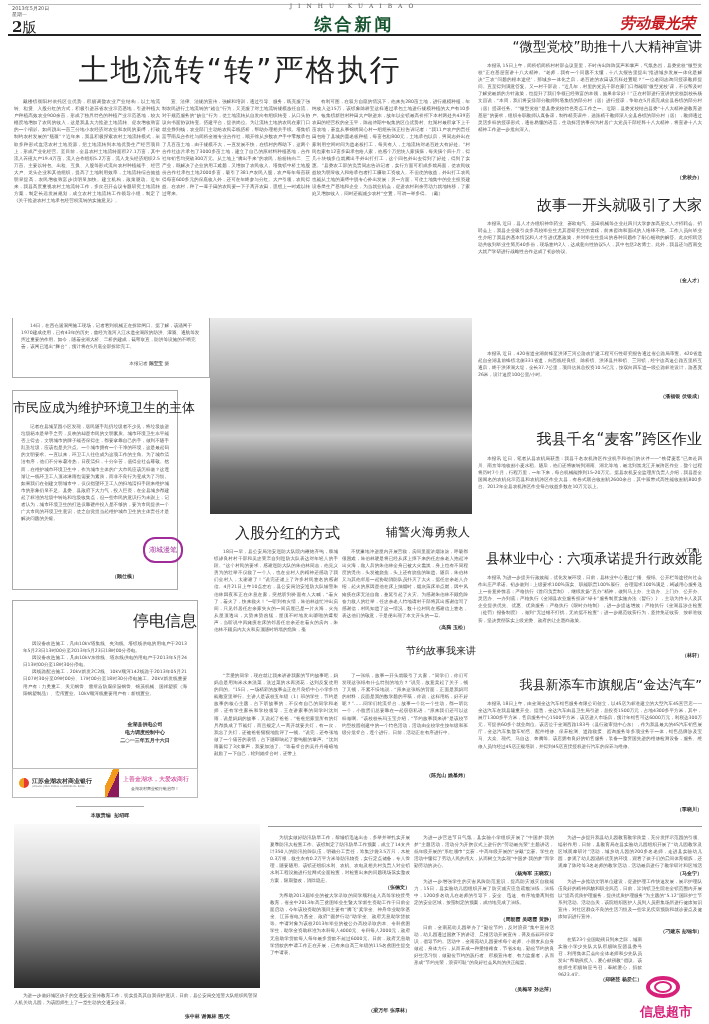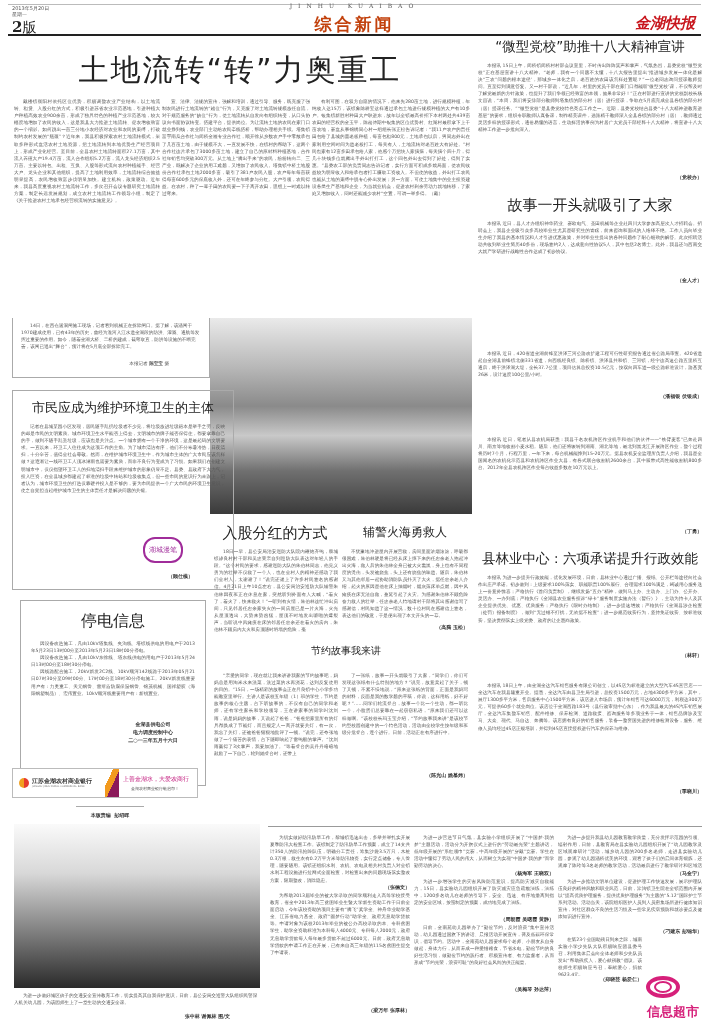--- a/index.html
+++ b/index.html
@@ -3,115 +3,117 @@
 <meta charset="utf-8">
 <style>
 *{box-sizing:border-box;margin:0;padding:0}
 body{width:709px;height:1024px;background:#fff;font-family:"DejaVu Sans",sans-serif;color:#333;position:relative;overflow:hidden}
 .abs{position:absolute}
 .topline{position:absolute;left:8px;right:8px;top:4px;height:1px;background:#bbb}
 .masthead-date{left:12px;top:5px;font-size:5px;color:#555;line-height:6px}
 .masthead-ed{left:12px;top:18px;font-size:14px;color:#222;font-family:"DejaVu Serif",serif}
 .masthead-ed b{font-size:15px}
 .masthead-en{left:0;right:0;top:2px;text-align:center;font-size:6px;letter-spacing:6px;color:#555;font-family:"DejaVu Serif",serif}
-.masthead-sec{left:0;right:0;top:13px;text-align:center;font-size:17px;font-weight:bold;color:#c2410c;font-family:"DejaVu Serif",serif;letter-spacing:3px}
+.masthead-sec{left:0;right:0;top:13px;text-align:center;font-size:17px;font-weight:bold;color:#14532d;font-family:"DejaVu Serif",serif;letter-spacing:3px}
 .masthead-logo{right:14px;top:14px;font-size:15px;color:#c8161d;font-style:italic;font-weight:bold;font-family:"DejaVu Serif",serif}
 .rule-thick{position:absolute;left:8px;right:8px;top:34px;height:2px;background:#222}
 .headline{left:10px;width:460px;top:50px;text-align:center;font-size:30px;color:#222;letter-spacing:2px}
 .col-text{font-size:4.6px;line-height:7.1px;color:#555;text-align:justify;text-indent:9px;overflow:hidden}
 .col-text p{margin:0}
-.side-title{font-size:13px;color:#222;text-align:center;white-space:nowrap}
+.side-title{font-size:13px;color:#222;text-align:right;white-space:nowrap}
 .box{border:1px solid #aaa;position:absolute}
 .photo{position:absolute;background:linear-gradient(180deg,#eaeaea 0%,#b8b8b8 25%,#8a8a8a 45%,#c9c9c9 60%,#707070 78%,#3a3a3a 100%)}
 .photo2{position:absolute;background:linear-gradient(180deg,#fafafa 0%,#d8d8d8 30%,#9a9a9a 55%,#5c5c5c 80%,#2a2a2a 100%)}
 .caption{font-size:4.6px;line-height:7px;color:#555}
 .byline{font-size:5px;color:#333;text-align:right;font-weight:bold}
 .divider{position:absolute;height:1px;background:#999}
 .ad{position:absolute;border:1px solid #bbb;background:#fff}
 .stamp{position:absolute;border:2px solid #a02c9a;border-radius:12px;color:#a02c9a;font-size:7px;text-align:center}
-.info-badge{position:absolute;color:#d6207a;font-size:14px;font-weight:bold;text-align:center}
+.info-badge{position:absolute;color:#d6207a;font-size:14px;font-weight:bold;text-align:left}
 .info-ring{position:absolute;border-radius:50%;border:4px solid #d6207a}
 </style>
 </head>
 <body>
 
 <div class="topline"></div>
 <div class="abs masthead-date">
   <div>2013年5月20日</div>
   <div>星期一</div>
 </div>
 <div class="abs masthead-ed"><b>2</b><span>版</span></div>
 <div class="abs masthead-en">JINHU KUAIBAO</div>
 <div class="abs masthead-sec">综合新闻</div>
-<div class="abs masthead-logo">金湖快报</div>
+<div class="abs masthead-logo">劳动最光荣</div>
 <div class="rule-thick"></div>
 
-<div class="abs headline">土地流转“转”力奥重工</div>
+<div class="abs headline">土地流转“转”严格执行</div>
 <div class="abs col-text" style="left:14px;top:98px;width:146px;height:210px">戴楼镇衡阳村依托区位优势，积极调整农业产业结构，以土地流转、租赁、入股分红的方式，积极引进苏省农业示范基地，引进种植大户种植高效农业900余亩，形成了独具特色的种植产业示范基地，较大幅度地增加了农民的收入，这是我县大力推进土地流转、促农增收致富的一个缩影。如何跳出一亩三分地小农经济对农业和农民的束缚，打破制约农村发展的“瓶颈”？近年来，我县积极探索农村土地流转模式，采取多种形式盘活农村土地资源，把土地流转到本地优势生产经营项目上，形成产业化经营。至目前，全县农村土地流转面积27.1万亩，其中流入养殖大户19.4万亩，流入合作组织5.2万亩，流入龙头经济组织2.5万亩。主要以转包、出租、互换、入股等形式流向农村种植能手、经营大户、龙头企业和其他组织，提高了土地利用效率，土地流转综合效益明显提高，农民增收致富步伐明显加快。建立机构，政策驱动。近年来，我县高度重视农村土地流转工作，多次召开会议专题研究土地流转方案，制定长远发展规划，成立农村土地流转工作领导小组，制定了《关于推进农村土地承包经营权流转的实施意见》。</div>
 <div class="abs col-text" style="left:162px;top:98px;width:148px;height:210px">宣、法律、法规的宣传，强解和培训，通过引导、服务，既克服了强制农民进行土地流转的“越位”行为，又克服了对土地流转规模放任自流，对于规范服务的“缺位”行为，使土地流转从自发向有组织转变，从口头协议向书面协议转变。搭建平台，提供岗位。为让流转土地的农民在家门口就业挣到钱，农业部门主动给农民牵线搭桥，帮助办理相关手续。塔集镇富宇南瓜合作社与闵桥金雁专业合作社，顺开徐从乡数农户手中零散承包了几百亩土地，由于规模不大，一直发展不快，在镇村的帮助下，这两个合作社连片承包了3000多亩土地，建立了自己的原材料种植基地，合作社年销售均突破300万元。从土地上“腾出手来”的农民，纷纷转向二、三产业，既解决了企业的用工难题，又增加了农民收入。塔集镇中桥土地股份合作社承包土地2000多亩，吸引了381户农民入股，农户每年每亩获得每亩600多元的保底收入外，还可在年终参与分红。大户引领，农民得益。在农村，种了一辈子田的农民要一下子离开农田，思想上一时难以转过弯来。</div>
 <div class="abs col-text" style="left:312px;top:98px;width:158px;height:210px">有利可图，在双方自愿的情况下，他来先280亩土地，进行规模种植，年纯收入达15万，该镇象陈耕宝这样通过承包土地进行规模种植的大户有10多户。银集镇新胜村种田大户耿进东，故年以全镇最高价招下本村两处共439亩农田的经营权的金玉平，陈超侍期中银集的区位优势村、红湖村最积拿下上千亩农地，赛盘从事锦绣同心村一组组长张正松告诉记者：“我11户农户的责任田包给了县城的曹老板种植，每亩包租800元，土地承包以后，男同志外出在家利用空闲时间为道老板打工，每天有人，土地流转对老百姓大有好处。”村民也家有12亩多田承包给人家，他感个万把块人家摘摘，每天摘个四十斤，得几十块钱多位就腾出手外出打打工，这个回包外出去得到了好处，得到了实惠。”县委农工部的负责同志告诉记者，实行方面可积成多栽局面，使农民收益较为明显收入和给承包者打工赚取工资收入。不但使的收益，外出打工农民也能从土地的束缚中脱专心外出发展；另一方面，可使土地集中的业主投资建设各类生产基地和企业，为当就业机会，促进农村剩余劳动力就地转移，了家庭又增加收入，同时还能减少农村“空置，可谓一举多得。（戴）</div>
 
 <div class="abs" style="left:478px;top:38px;width:224px">
   <div class="side-title" style="font-size:13.5px">“微型党校”助推十八大精神宣讲</div>
   <div class="col-text" style="margin-top:6px;height:112px">本报讯 15日上午，闵桥镇闵桥村村部会议室里，不时传出阵阵笑声和掌声，气氛热烈，县委党校“微型党校”正在基层宣讲十八大精神。“老师，我有一个问题不太懂，十八大报告里提出‘推进城乡发展一体化是解决“三农”问题的根本途径’，那城乡一体化之后，老百姓的农田该怎样处置呢？”一位老同志询问授课教师提问。直至得到满意答复。又一村干部说，“近几年，村里的党员干部在家门口都能听‘微型党校’课，不仅帮及时了解党最新的方针政策，也提升了我们争领已经致富的本领，效果非常好！”正在村部进行宣讲的党校副校长杨文昌说，“本周，我们将安排部分教师到塔集镇的部分村（居）进行授课，争取在5月底完成全县各镇的部分村（居）授课任务。”“微型党校”是县委党校特色亮点工作之一。近期，县委党校结合县委“十八大精神进教育进基层”的要求，组织专职教师认真备课，制作精美课件，选派精干教师深入全县各镇的部分村（居），教师通过灵活多样的授课形式，通俗易懂的语言，生动鲜活的事例为村居广大党员干部经释十八大精神，将宣讲十八大精神工作进一步推向深入。</div>
   <div class="byline">（党校办）</div>
 </div>
 <div class="abs" style="left:478px;top:196px;width:224px">
   <div class="side-title" style="font-size:15px">故事一开头就吸引了大家</div>
   <div class="col-text" style="margin-top:5px;height:57px">本报讯 近日，县人才办组织神华药业、赛欧电气、圣田机械等企业赴四川大学参加高层次人才招聘会。招聘会上，我县企业吸引众多高校毕业生尤其是研究生的青睐，前来咨询和面试的人络绎不绝。工作人员向毕业生介绍了我县的基本情况和人才引进优惠政策，并对毕业生提出的各种问题作了耐心细致的解答。此次招聘活动共收到毕业生简历40多份，现场签约2人，达成意向性协议5人，其中包括2名博士。此外，我县还与西南交大就产学研进行战略性合作达成了初步协议。</div>
   <div class="byline">（金人才）</div>
 </div>
 <div class="abs" style="left:478px;top:344px;width:224px">
   <div class="col-text" style="margin-top:6px;height:43px">本报讯 近日，420省道金湖前锋至洪泽三河公路改扩建工程可行性研究报告通过省公路局审查。420省道起自金湖县前锋镇北侧331省道，向西线经良镇、陈桥镇、洪泽县共和镇、三河镇，经宁连高速公路五里桥互通后，终于洪泽湖大堤，全长37.7公里，项目估算总投资10.5亿元，按双向四车道一级公路标准设计，路基宽26米，设计速度100公里/小时。</div>
   <div class="byline">（潘福银 伏银成）</div>
 </div>
 <div class="abs" style="left:478px;top:430px;width:224px">
+  <div class="side-title" style="font-size:15px">我县千名“麦客”跨区作业</div>
   <div class="col-text" style="margin-top:6px;height:92px">本报讯 近日，笔者从县农机局获悉：我县千名农机跨区作业机手和他们的伙伴——“铁臂麦客”已奔赴四川、南京等地收割小麦水稻。随后，他们还将辗转到湖南、湖北等地，最北到黑龙江开展跨区作业，整个过程将历时7个月，行程万里，一年下来，每台机械能挣到15-20万元。据县农机安全监理所负责人介绍，我县是全国闻名的农机化示范县和农机跨区作业大县，有各式联合收割机2600余台，其中履带式高性能收割机800多台。2012年全县农机跨区作业每台收益多数在10万元以上。</div>
   <div class="byline">（丁勇）</div>
 </div>
 <div class="abs" style="left:478px;top:550px;width:224px">
   <div class="side-title" style="font-size:13.5px">县林业中心：六项承诺提升行政效能</div>
   <div class="col-text" style="margin-top:6px;height:78px">本报讯 为进一步提升行政效能，优化发展环境，日前，县林业中心通过广播、报纸、公开栏等途径向社会作出庄严承诺。初步做到：上级要求100%落实、职能职责100%履行、合理需求100%满足，竭诚用心服务送上一份意外惊喜；严格执行《首问负责制》，继续发扬“五办”精神，做到马上办、主动办、上门办、公开办、灵活办、一办到底；严格执行《金湖县农业服务投诉“绿卡”服务制度实施办法（暂行）》，主动为持卡人及其企业提供优先、优惠、优质服务；严格执行《限时办结制》，进一步提速增效；严格执行《金湖县涉企检查（处罚）报备制度》，做到“无过错不打扰，无依据不检查”；进一步规范收费行为，坚持免证收费、按标准收费，坚决贯彻落实上级党委、政府的让企惠商政策。</div>
   <div class="byline">（林轩）</div>
 </div>
 <div class="abs" style="left:478px;top:676px;width:224px">
+  <div class="side-title" style="font-size:13px">我县新添车市旗舰店“金达汽车”</div>
   <div class="col-text" style="margin-top:6px;height:106px">本报讯 18日上午，由金湖金达汽车销售服务有限公司创立，以4S店为标准建立的大型汽车4S直营店——金达汽车在我县隆重开业。据悉，金达汽车由县卫生局引进，总投资1500万元，占地4300多平方米，其中，展厅1300多平方米，售后服务中心1500平方米，该店进入市场后，预计年销售可达6000万元，利税达300万元，可提供60多个就业岗位。该店位于金湖西路183号（县行政审批中心东），作为我县最大的4S汽车销售展厅，金达汽车集整车销售、配件维修、保养检测、道路救援、咨询服务等多项业务于一体，销售品牌涉及宝马、大众、现代、马自达、奔腾等。该店拥有良好的销售服务，装备一整套国先进的维修检测设备，服务、维修人员均经过4S店正规培训，并得到4S店直接授权进行汽车的保养与维修。</div>
   <div class="byline">（季晓川）</div>
 </div>
 
 <div class="box" style="left:12px;top:318px;width:198px;height:60px;border-top:none">
   <div class="caption" style="padding:4px 8px 0 8px;text-indent:9px;height:42px;overflow:hidden">14日，在西仓涵洞闸施工现场，记者看到机械正在拆除闸口。据了解，该涵闸于1970建成使用，已有43年的历史，曾经为淮河入江水道金湖段的防洪、灌溉、通航等发挥过重要的作用。如今，随着金湖大桥、二桥的建成，截弯取直，防洪等设施的不断完善，该闸已退出“舞台”，预计将在5月底全部拆除完工。</div>
   <div class="caption" style="text-align:right;padding-right:40px">
     <span>本报记者</span>
     <b>陈宝宝</b>
     <span>摄</span>
   </div>
 </div>
 
 <div class="photo" style="left:210px;top:318px;width:262px;height:196px"></div>
 
-<div class="box" style="left:12px;top:390px;width:222px;height:200px">
+<div class="box" style="left:12px;top:390px;width:166px;height:200px">
   <div class="side-title" style="font-size:13px;margin-top:8px">市民应成为维护环境卫生的主体</div>
   <div class="col-text" style="padding:6px 8px 0 8px;height:150px">记者在县城某园小区发现，居民随手乱扔垃圾者不少见，将垃圾放进垃圾箱本是举手之劳，反映的却是市民的文明素质。城市环境卫生水平能否上得去，文明城市的牌子能否保得住，都要拿靠自己的手，做到不随手乱丢垃圾，应该也是关注点。一个城市拥有一个干净的环境，这是最起码的文明要求。一直以来，环卫工人往往成为这项工作的主角。为了城市清洁有序，他们不分寒暑冷热，日夜清扫，十分辛苦，值得全社会尊敬。然而，在维护城市环境卫生中，作为城市主体的广大市民应该怎样做？这逐渐让一线环卫工人顶冰淋雨也需要为素质，而非不良行为变成为了习惯。如果我们在创建文明城市中，仅仅指望环卫工人的扫地清扫手段来维护城市的形象仍显不足。县委、县政府下大力气，投入巨资，在全县城乡都建起了标准的垃圾中转站和垃圾收集点，但一些市民的意识行为未跟上，记者认为，城市环境卫生的打造仅靠硬件投入是不够的，要为市民提供一个广大市民的环境卫生意识，使之自觉担当起维护城市卫生的主体责任才是解决问题的关键。</div>
   <div class="byline" style="position:absolute;right:40px;bottom:10px">（顾仕模）</div>
   <div class="stamp" style="left:130px;top:146px;width:40px;height:26px;line-height:22px">湖城漫笔</div>
 </div>
 
 <div class="abs side-title" style="left:210px;top:524px;width:130px;font-size:15px">入股分红的方式</div>
 <div class="abs side-title" style="left:340px;top:524px;width:130px;font-size:12px">辅警火海勇救人</div>
 <div class="abs col-text" style="left:214px;top:548px;width:124px;height:86px">18日一早，县公安局治安巡防大队院内鞭炮齐鸣，黎城镇静良村村干部和吴忠荣亲自到巡防大队表达对年轻人的手段。“这个村民的要求，感谢巡防大队的朱伯林同志，他见义勇为的壮举不仅救了一个人，也在全村人的精神还感动了我们全村人，太谢谢了！”说完还递上了许多村民签名的感谢信。4月21日上午10点左右，县公安局治安巡防大队辅警朱伯林因夜班正在休息在家，突然听到外面有人大喊，“着火了，着火了，快来救火！”一听到有火情，朱伯林连忙冲出房间，只见邻居任忠余家失火的一间房屋已是一片火海，火光从屋顶透出，大势来势凶猛，屋顶不时地发出噼啪的爆裂声，当听说中风瘫痪在床的邻居任忠余还在着火的房内，朱伯林不顾房内大火和房顶随时坍塌的危险，毫</div>
 <div class="abs col-text" style="left:342px;top:548px;width:126px;height:76px">不犹豫地冲进屋内开展营救，房间里面浓烟滚滚，呼吸都很困难，朱伯林硬是将已经从床上摔下来的任忠余老人抱起冲出火海，救人后的朱伯林全身已被大火熏黑，身上也有不同程度的烫伤，头发被烧焦，头上还有烧焦的味道。随后，朱伯林又与其他邻居一起协助消防队员扑灭了大火，据任忠余老人介绍，起火的原因是他在床上抽烟时，烟灰落床单点燃，因中风瘫痪在床无法自救，蔓延引起了火灾。为感谢朱伯林不顾危险奋力救人的壮举，任忠余老人特地请村干部将其出感谢信写了感谢信，村民知道了这一情况，数十位村民在感谢信上签名，表达他们的敬意，于是便出现了本文开头的一幕。</div>
 <div class="abs byline" style="left:380px;top:624px;width:88px">（高腾 玉松）</div>
 
 <div class="abs side-title" style="left:216px;top:644px;width:260px;font-size:10px">节约故事我来讲</div>
 <div class="abs col-text" style="left:214px;top:672px;width:124px;height:116px">“亲爱的同学，现在就让我来讲讲我家的节约故事吧，妈妈总是用淘米水来洗菜，洗过菜的水再浇花，达到反复使用的目的。”15日，一场精彩的故事会正在吕良镇中心小学多功能教室里举行。主讲人是该校五年级（1）班的学生，节约是故事的核心主题，台下听故事的，不仅有自己的同学和老师，还有学生家长和学校领导，王在讲家事的同学叫沈刘雨，说是妈妈的故事，又说起了爸爸，“爸爸把家里所有的灯具都换成了节能灯，而且规定人一离开就要关灯，有一次，我忘了关灯，还被爸爸狠狠地批评了一顿。”说完，还夸张地做了一个痛苦的表情，台下随即响起了雷鸣般的掌声。“沈刘雨赢得了3次掌声，我要加油了。”等着登台的吴丹丹暗暗地鼓励了一下自己，轮到她登台时，还带上</div>
 <div class="abs col-text" style="left:342px;top:672px;width:126px;height:100px">了一张纸，故事一开头就吸引了大家，“同学们，你们可发现这张纸有什么特别的地方？”说完，故意卖起了关子，顿了又顿，不紧不慢地说，“原来这张纸的背面，正面是我妈写的材料，反面是我的数学题的草稿，你说，这样用纸，好不好呢？”……同学们轮流登台，故事一个比一个生动，都一听比一个，小脸蛋们总要靠在一起窃窃私语，“原来我们还可以这样做啊。”该校校长玛玉宝介绍，“节约故事我来讲”是该校节约型校园创建中的一个特色活动，活动由全校学生按年级和班级分批登台，逐个进行。日前，活动正在有序进行中。</div>
 <div class="abs byline" style="left:380px;top:772px;width:88px">（陈光山 姚慕炜）</div>
 
-<div class="box" style="left:20px;top:600px;width:186px;height:186px">
+<div class="box" style="left:12px;top:600px;width:186px;height:186px">
   <div class="side-title" style="font-size:16px;margin-top:10px">停电信息</div>
   <div class="col-text" style="padding:8px 10px 0 10px;height:88px">
     <p>因设备改造施工，凡由10kV塔集线、夹沟线、塔镇线供电的用电户于2013年5月23日13时00分至2013年5月23日18时00分停电。</p>
     <p>因设备改造施工，凡由10kV东徐线、塔东线供电的用电户于2013年5月24日13时00分至18时30分停电。</p>
     <p>因线路配合施工，20kV新发2C2线、10kV顺河142线路于2013年05月21日07时30分至09时00分、17时00分至18时30分停电施工。20kV新发线重要用户有：力奥重工、天元钢管、雷斯盾防腐保温钢管、锦茂机械、国祥塑胶（海阳钢塑制品）、宏伟置业。10kV顺河线重要用户有：新锐置业。</p>
   </div>
   <div style="text-align:center;font-size:5px;line-height:8px;color:#333;font-weight:bold;margin-left:80px">
     <div>金湖县供电公司</div>
     <div>电力调度控制中心</div>
     <div>二○一三年五月十六日</div>

